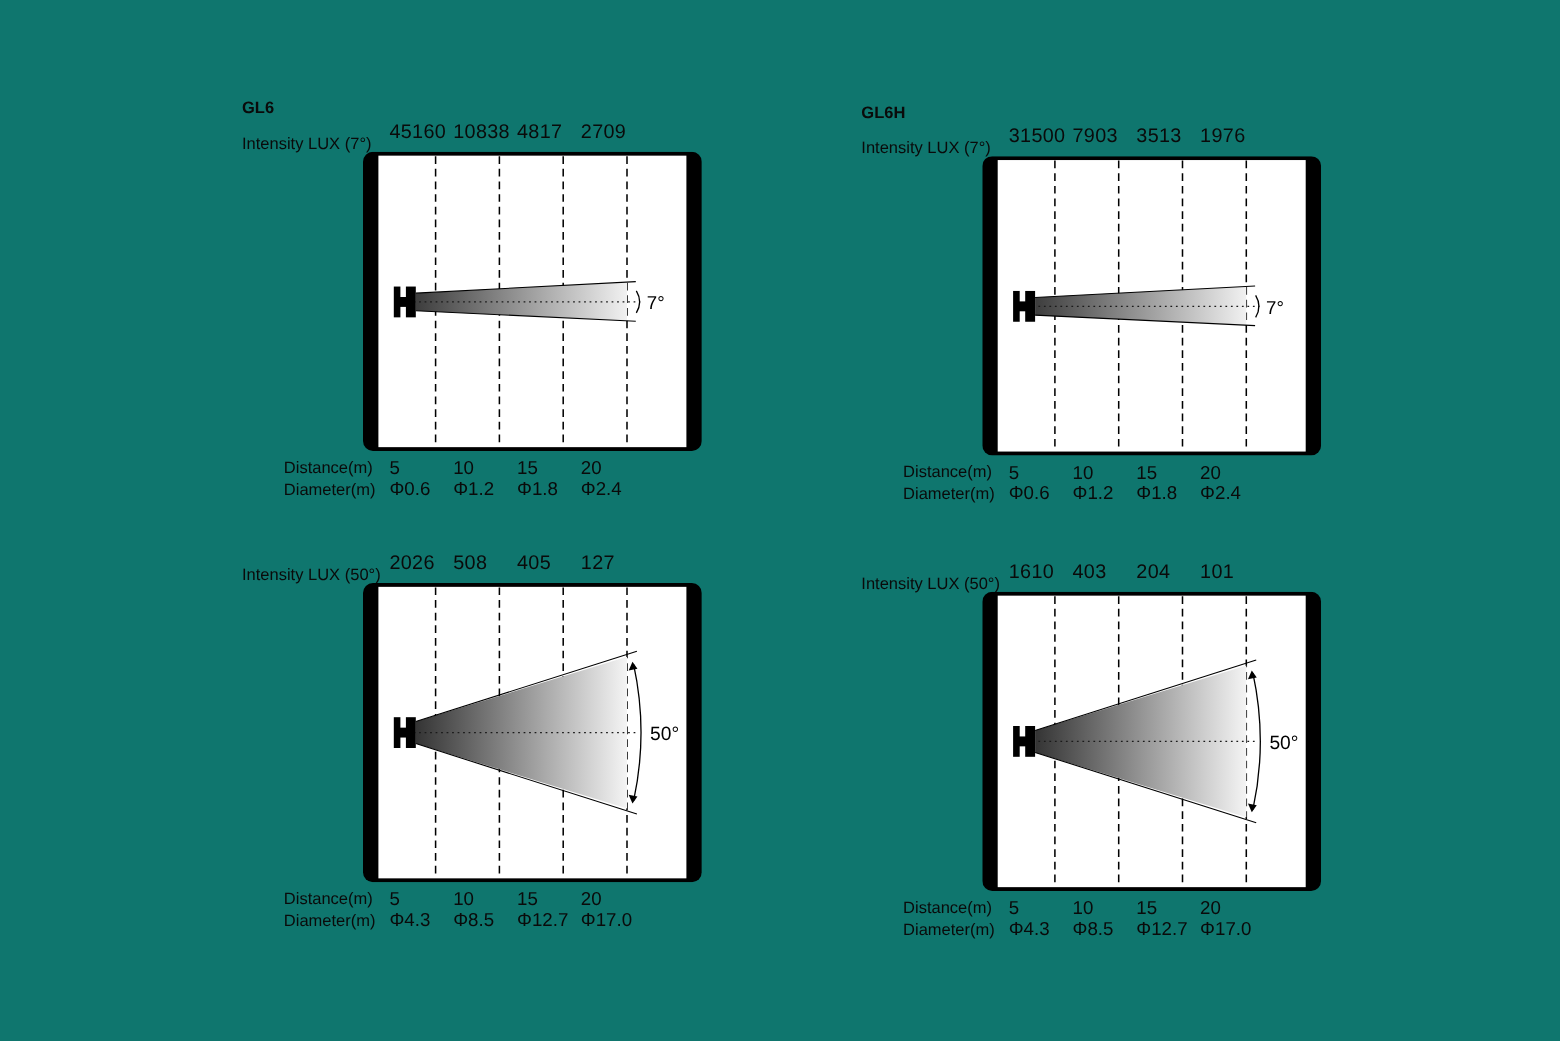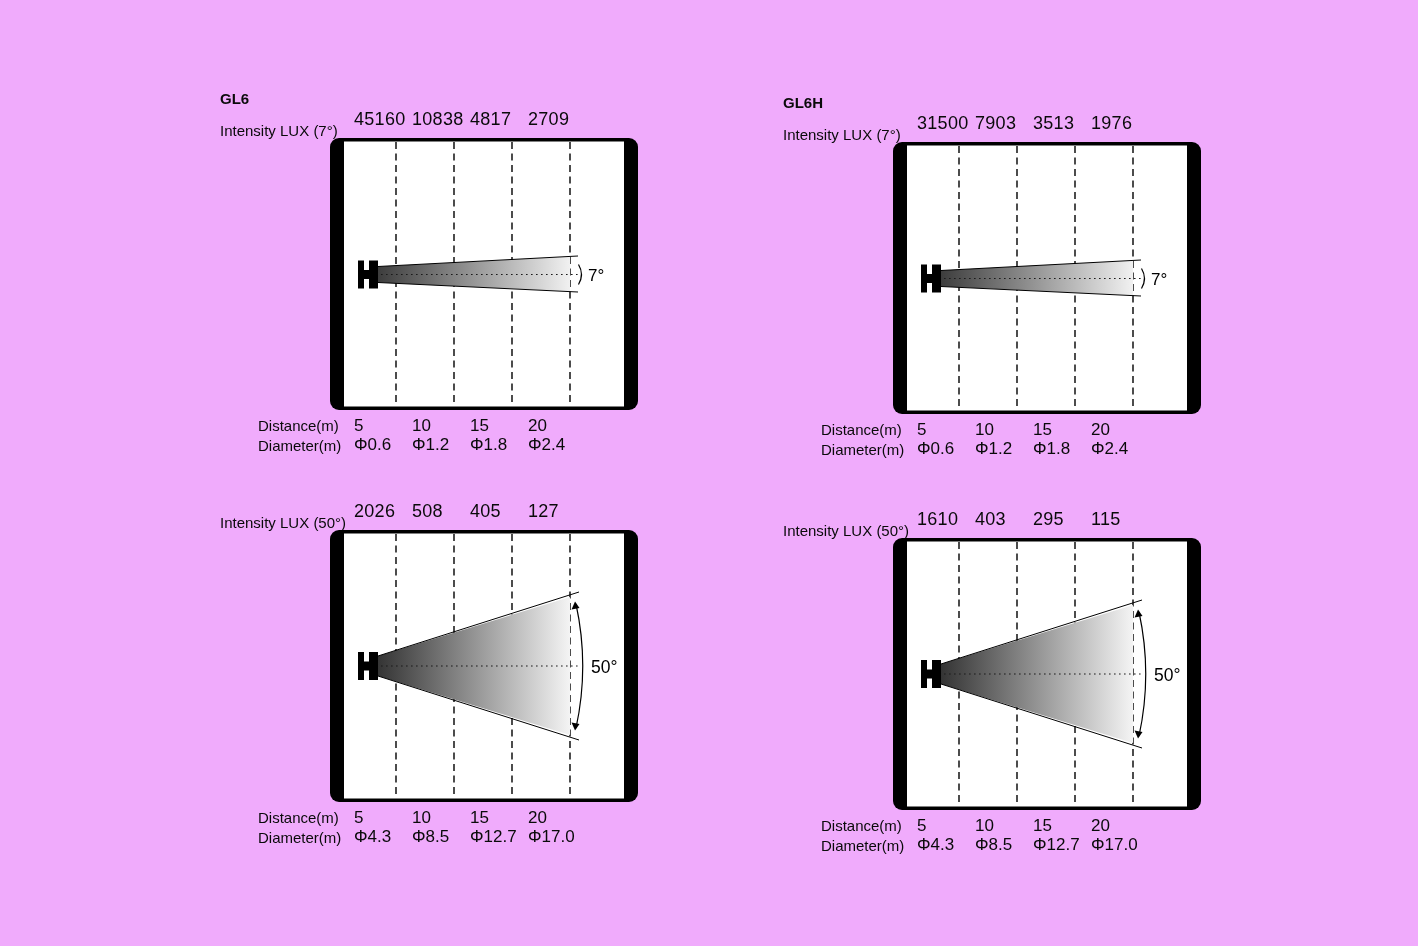--- a/index.html
+++ b/index.html
@@ -1,17 +1,17 @@
 <!DOCTYPE html>
 <html><head>
 <meta charset="utf-8">
 <style>
   html,body{margin:0;padding:0;background:#ffffff;}
   .canvas{
-    position:relative;width:1418px;height:946px;background:#f0abfc;overflow:hidden;
+    position:relative;width:1418px;height:946px;background:#0f766e;overflow:hidden;
     font-family:"Liberation Sans",sans-serif;color:#0a0a0a;
   }
   .chart{position:absolute;width:420px;height:378px;}
   .title{position:absolute;left:0;top:2px;font-size:15px;font-weight:bold;white-space:nowrap;}
   .axis-label{position:absolute;font-size:15px;white-space:nowrap;}
   .int-label{left:0;top:24px;margin-top:10px;}
   .dist-label{left:38px;top:329px;}
   .diam-label{left:38px;top:349px;}
   .val{position:absolute;width:84px;text-align:left;white-space:nowrap;}
   .int-val{top:21px;font-size:18px;letter-spacing:.3px;}
@@ -168,22 +168,22 @@
     <span class="val diam-val c0">Φ4.3</span>
     <span class="val diam-val c1">Φ8.5</span>
     <span class="val diam-val c2">Φ12.7</span>
     <span class="val diam-val c3">Φ17.0</span>
   </div>
 
   <div class="chart" style="left:783px;top:488px;">
     <div class="axis-label int-label">Intensity LUX (50°)</div>
     <span class="val int-val c0">1610</span>
     <span class="val int-val c1">403</span>
-    <span class="val int-val c2">295</span>
-    <span class="val int-val c3">115</span>
+    <span class="val int-val c2">204</span>
+    <span class="val int-val c3">101</span>
 
     <svg class="beam-svg" width="308" height="272" viewBox="0 0 308 272">
       <defs>
         <linearGradient id="grad3" x1="0" y1="0" x2="1" y2="0">
           <stop offset="0" stop-color="#343434"></stop>
             <stop offset="1" stop-color="#f4f4f4"></stop>
         </linearGradient>
       </defs>
       <rect x="0" y="0" width="308" height="272" rx="9" fill="#000"></rect>
       <rect x="14" y="3.5" width="280" height="265" fill="#fff"></rect>

